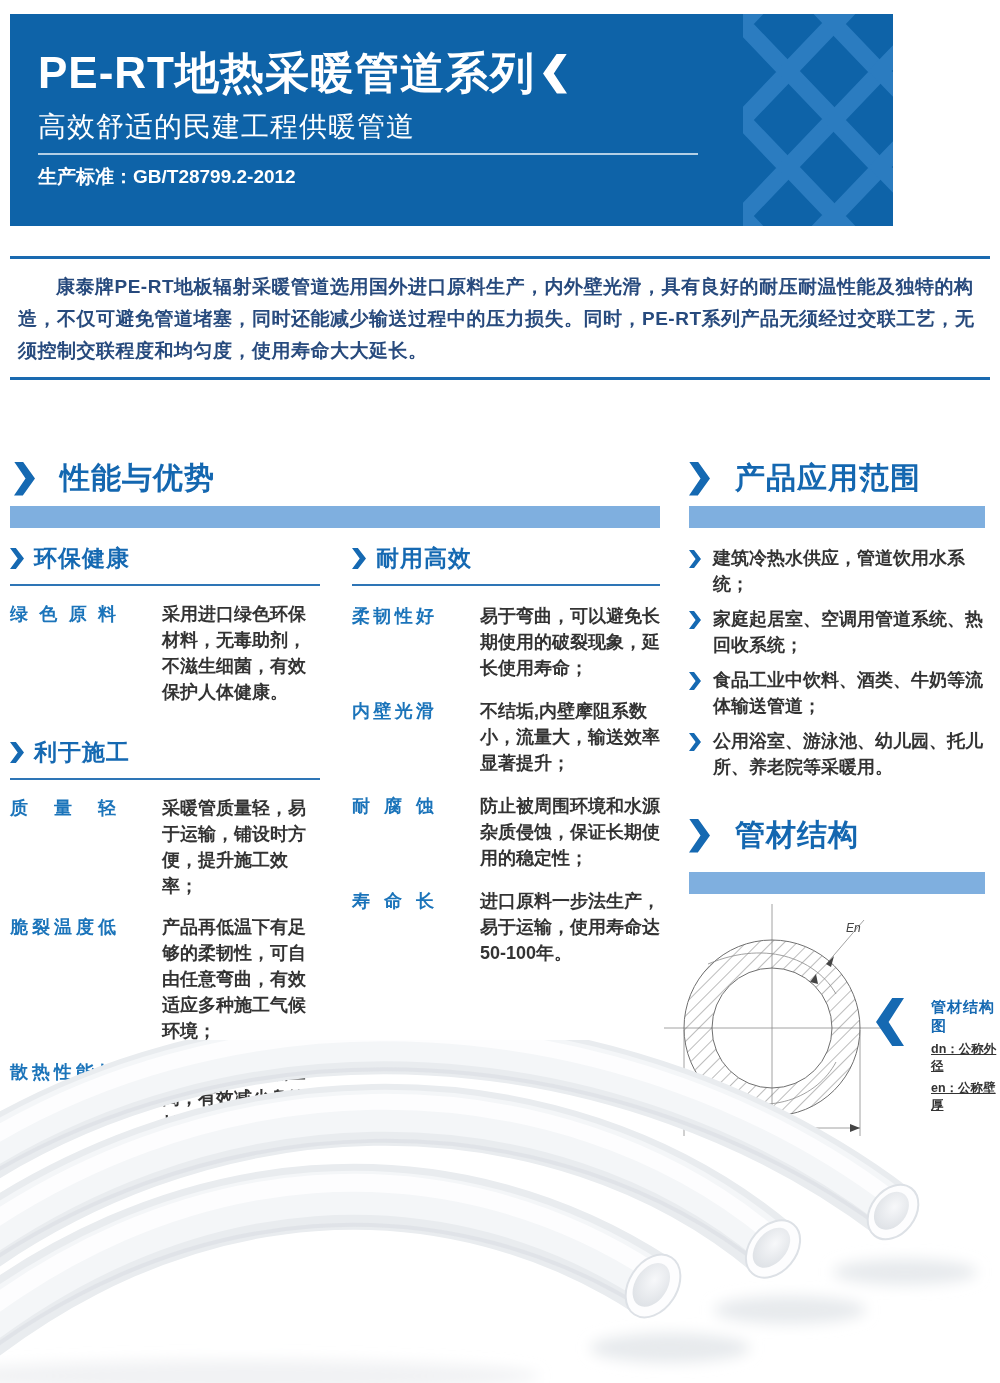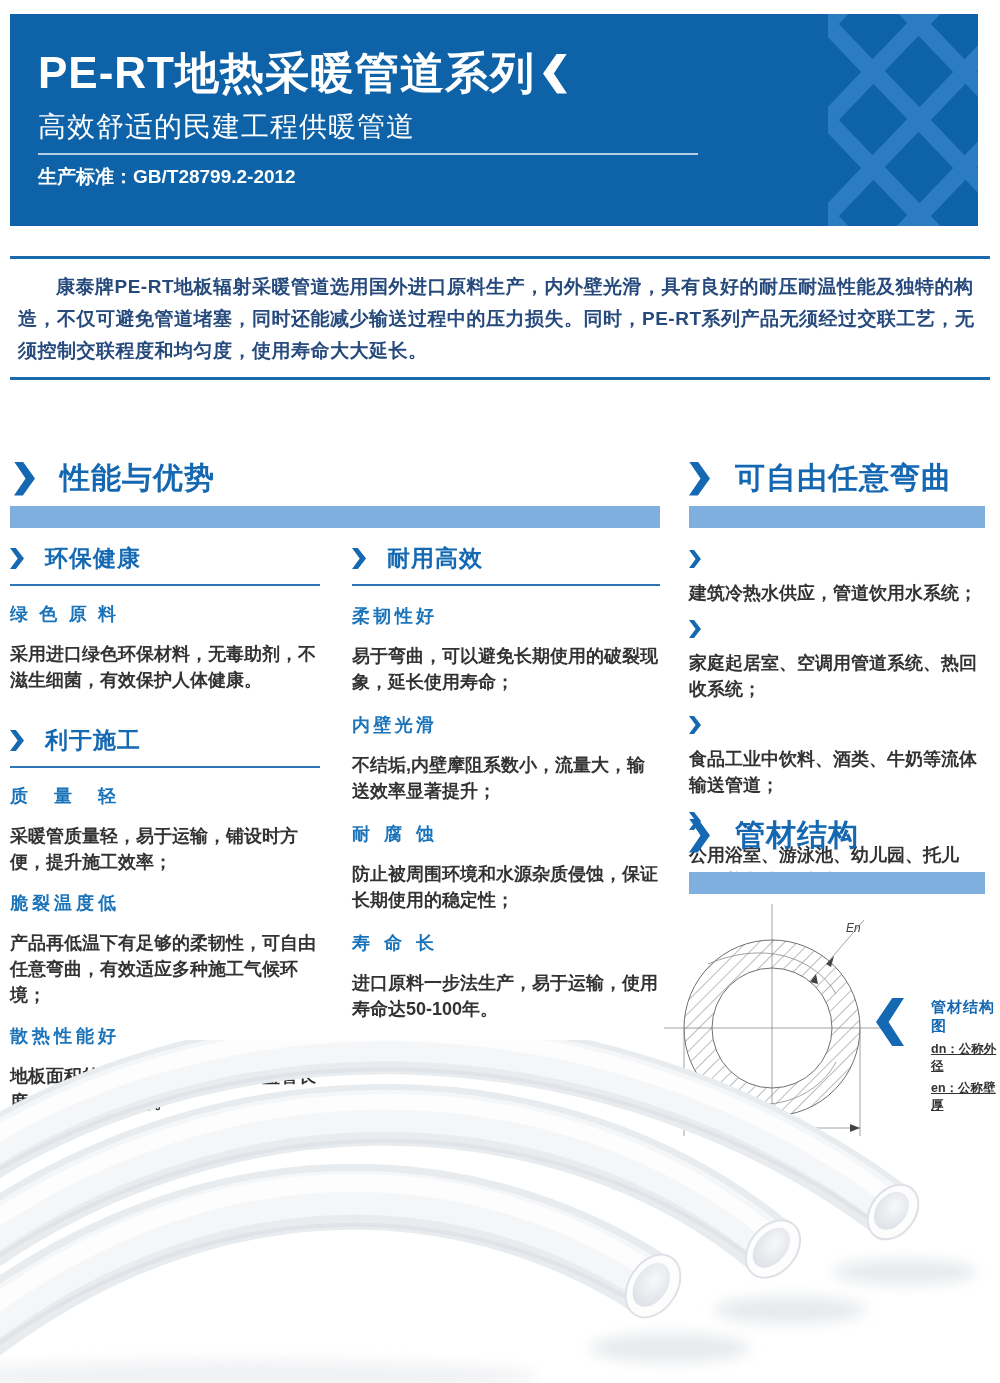--- a/index.html
+++ b/index.html
@@ -1,21 +1,21 @@
 <!DOCTYPE html>
 <html><head>
 <meta charset="utf-8">
 <style>
   * { margin:0; padding:0; box-sizing:border-box; }
   html,body { background:#fff; }
   body { width:1000px; height:1383px; position:relative; overflow:hidden;
          font-family:"Liberation Sans","DejaVu Sans",sans-serif; }
 
   
-  #hdr { position:absolute; left:10px; top:14px; width:968px; height:212px;
+  #hdr { position:absolute; left:10px; top:14px; width:883px; height:212px;
          background:#0e63a8; overflow:hidden; }
   #hdr-pattern { position:absolute; top:0; right:0; height:212px; }
   .hdr-inner { position:absolute; left:28px; top:0; width:780px; color:#fff; }
   .hdr-title-row { position:absolute; top:30px; left:0; display:flex; align-items:center; }
   #page-title { font-size:44px; font-weight:bold; letter-spacing:1px; }
   .title-mark { width:24px; height:40px; background:#fff; margin-left:8px;
                 clip-path:polygon(100% 0,58% 0,0 50%,58% 100%,100% 100%,45% 50%); }
   #page-subtitle { position:absolute; top:94px; left:0; font-size:28px; font-weight:normal; letter-spacing:1px; }
   .hdr-divider { position:absolute; top:139px; left:0; width:660px; height:2px; background:rgba(235,243,250,.75); }
   #production-standard { position:absolute; top:150px; left:0; font-size:19px; font-weight:bold; }
@@ -39,32 +39,32 @@
   #apps-head { left:689px; top:458px; }
   .lightbar { position:absolute; height:22px; background:#7fafdf; }
   #bar-left  { left:10px;  top:506px; width:650px; }
   #bar-right { left:689px; top:506px; width:296px; }
 
   
   .col { position:absolute; top:543px; }
   #col-left { left:10px;  width:310px; }
   #col-mid  { left:352px; width:308px; }
   #col-right{ left:689px; width:300px; }
-  .subhead { display:flex; align-items:center; gap:21px; }
+  .subhead { display:flex; align-items:center; gap:10px; }
   .subhead h3 { font-size:23px; font-weight:bold; color:#1569b2; letter-spacing:1px; }
   .subrule { margin-top:10px; height:2px; background:#2e75b6; }
-  .feat { display:flex; gap:14px; margin-top:15px;flex-direction:column; }
+  .feat { display:flex; gap:14px; margin-top:15px; }
   .feat-label { flex:none; color:#1b74ba; font-weight:bold; font-size:18px; line-height:26px;
                 text-align:justify; text-align-last:justify; }
   #col-left .feat-label { width:106px; }
   #col-mid  .feat-label { width:82px; }
-  .feat-text { flex:1; font-size:18px; line-height:26px; color:#333; font-weight:bold; }
+  .feat-text { flex:1; font-size:18px; line-height:26px; color:#333; font-weight:bold;margin-left:32px; }
   .gap-group { margin-top:32px; }
   #col-mid .feat { margin-top:17px; }
-  .app-item { display:flex; gap:12px; margin-top:9px;flex-direction:column; }
+  .app-item { display:flex; gap:12px; margin-top:9px; }
   .app-item:first-child { margin-top:2px; }
   .app-text { flex:1; font-size:18px; line-height:26px; color:#333; font-weight:bold; }
 
   
   #structure { position:absolute; left:689px; top:815px; width:296px; }
   #structure .lightbar-in { margin-top:16px; height:22px; background:#7fafdf; }
   #diagram { position:absolute; left:650px; top:898px; width:350px; height:268px; }
   #diagram svg { position:absolute; left:0; top:0; }
   .callout { position:absolute; left:226px; top:100px; display:flex; gap:27px; }
   .callout-chev { width:28px; height:48px; background:#1569b2; flex:none;
@@ -115,21 +115,21 @@
 <div class="rule" id="rule-bottom"></div>
 
 <div class="sec-head" id="perf-head">
   <span class="chev chev-big"></span>
   <h2>性能与优势</h2>
 </div>
 <div class="lightbar" id="bar-left"></div>
 
 <div class="sec-head" id="apps-head">
   <span class="chev chev-big"></span>
-  <h2>可自由任意弯曲</h2>
+  <h2>产品应用范围</h2>
 </div>
 <div class="lightbar" id="bar-right"></div>
 
 <div class="col" id="col-left">
   <div class="subhead">
     <span class="chev chev-sub"></span>
     <h3>环保健康</h3>
   </div>
   <div class="subrule"></div>
   <div class="feat">

